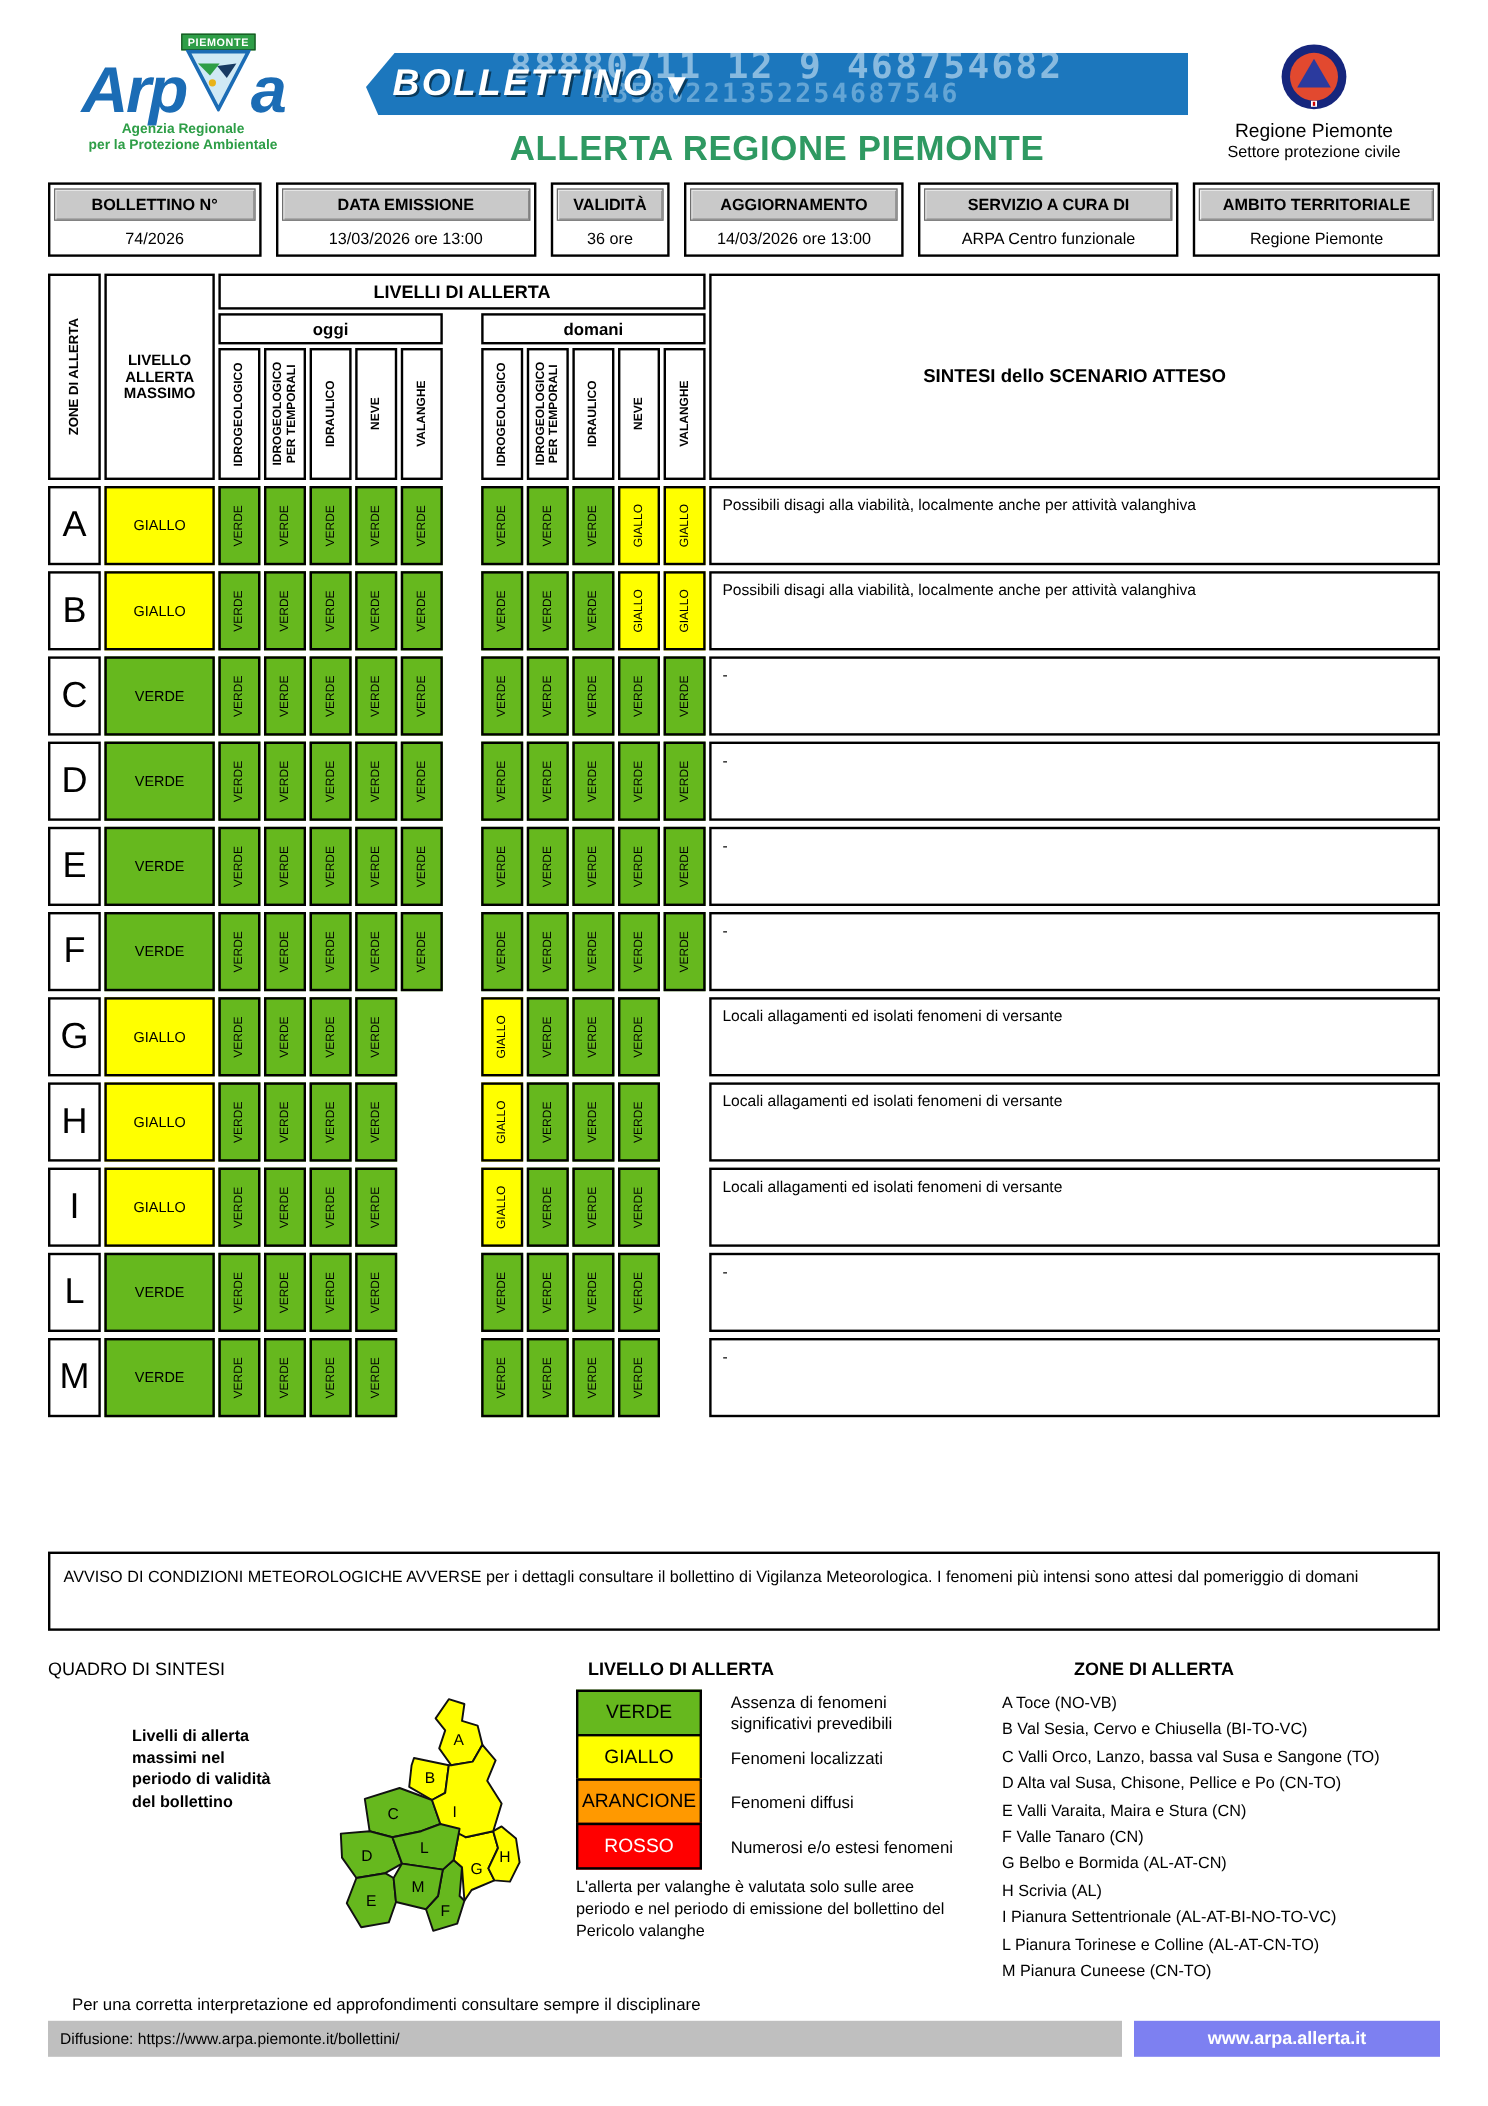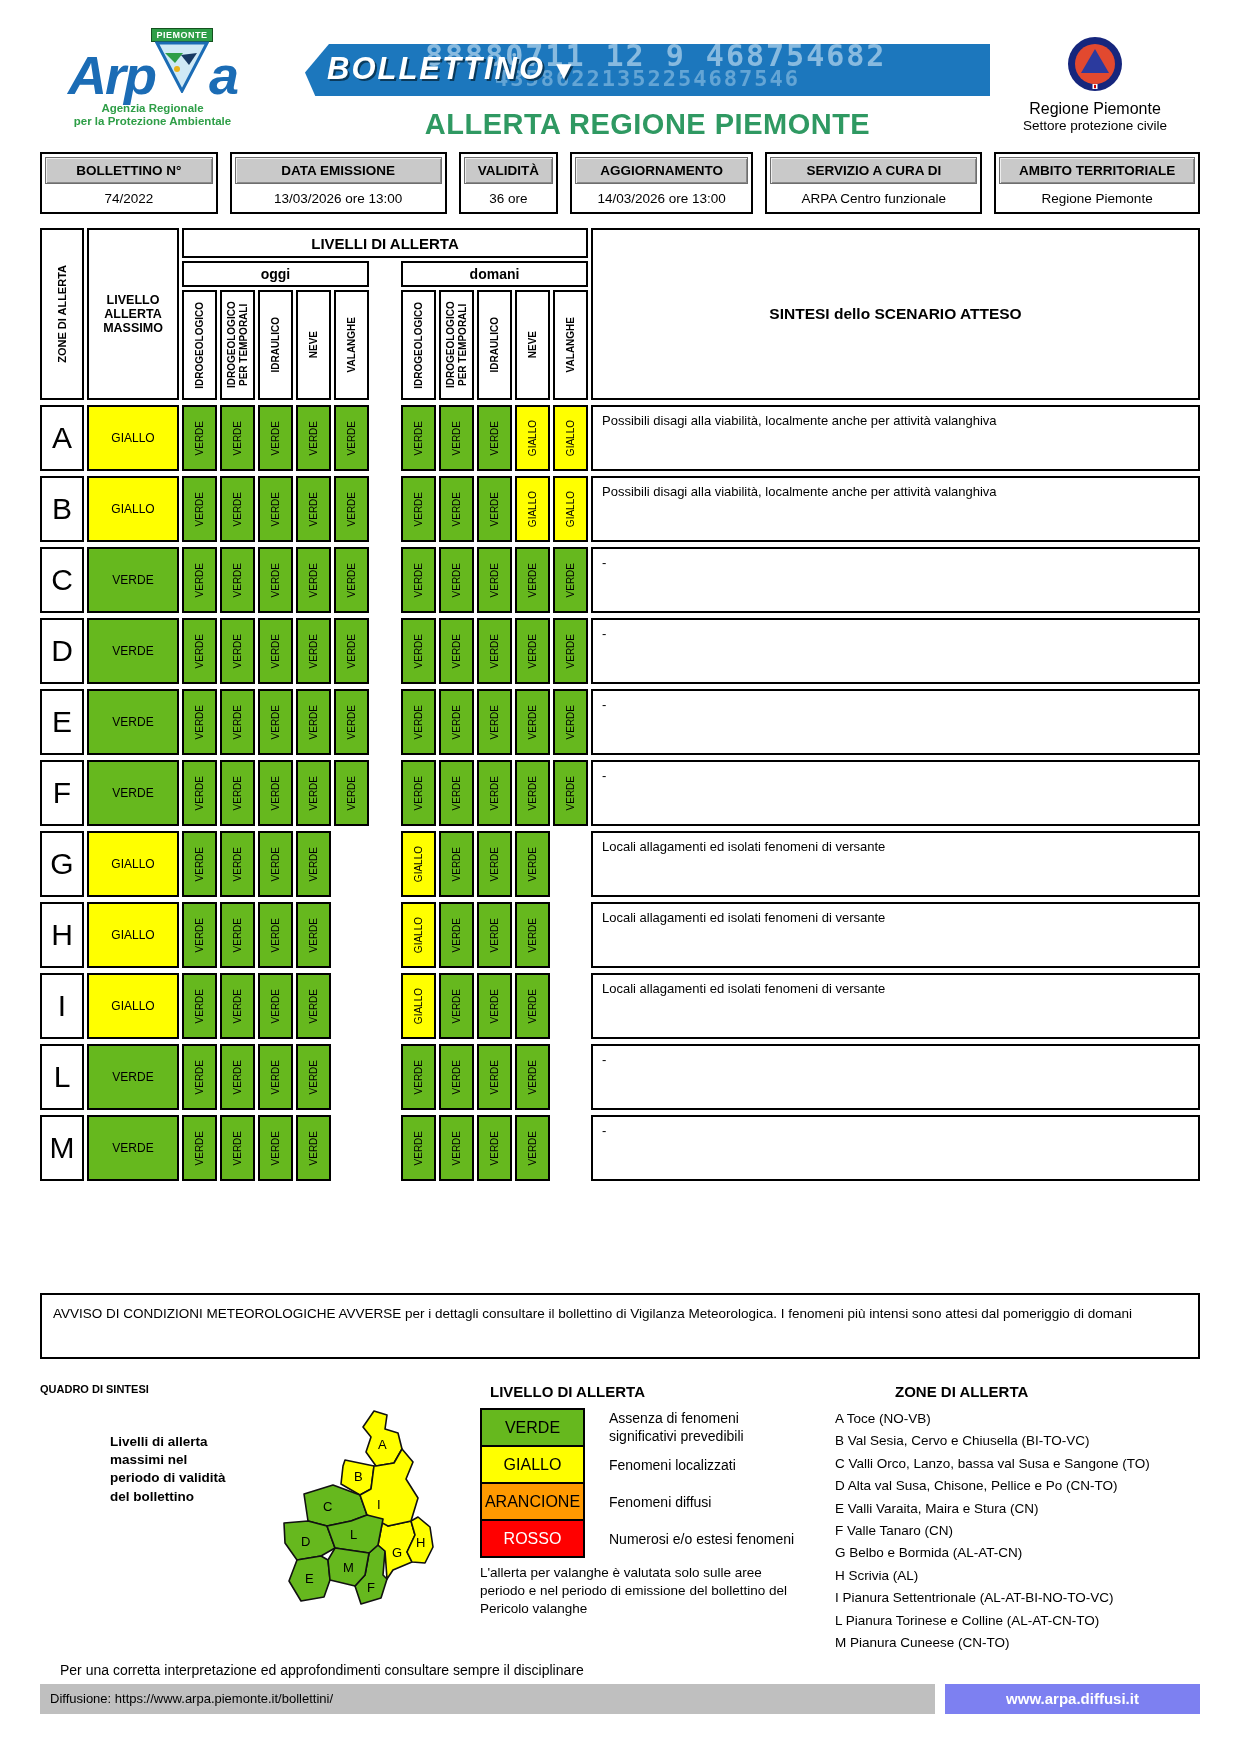--- a/index.html
+++ b/index.html
@@ -72,21 +72,21 @@
   .bg-ARANCIONE { background:#ff9900; }
   .bg-ROSSO { background:#ff0000; color:#fff; }
 
   
   .notice { border:2px solid #000; margin-top:112px; min-height:66px; padding:9px 11px;
     font-size:13.5px; line-height:1.5; }
 
   
   .bottom { display:flex; margin-top:24px; }
   .bcol-left { width:400px; }
-  .bcol-left h3 { font-size:11px; font-weight:bold; }
+  .bcol-left h3 { font-size:15px; font-weight:normal; }
   .map-row { display:flex; margin-top:10px; }
   .map-caption { width:128px; margin:28px 0 0 70px; font-weight:bold; font-size:13.5px; line-height:1.35; }
   .map-wrap { margin-left:auto; }
   .bcol-mid { width:365px; padding-left:40px; }
   .bcol-mid h3 { font-size:15px; font-weight:bold; margin-left:10px; margin-bottom:8px; }
   .legend-row { display:flex; align-items:stretch; }
   .legend-box { width:105px; border:2px solid #000; margin-top:-2px; height:39px;
     display:flex; align-items:center; justify-content:center; font-size:16px; }
   .legend-row:first-of-type .legend-box { margin-top:0; }
   .legend-desc { flex:1; padding-left:24px; font-size:14px; display:flex; align-items:center; line-height:1.25; }
@@ -145,21 +145,21 @@
         <rect x="27" y="48.8" width="2" height="3.4" fill="#c00"></rect>
       </svg>
       <div class="civ-text1">Regione Piemonte</div>
       <div class="civ-text2">Settore protezione civile</div>
     </div>
   </div>
 
   <div class="infobar" id="infobar">
       <div class="infobox w1">
         <div class="ilabel">BOLLETTINO N°</div>
-        <div class="ivalue">74/2022</div>
+        <div class="ivalue">74/2026</div>
       </div>
       <div class="infobox w2">
         <div class="ilabel">DATA EMISSIONE</div>
         <div class="ivalue">13/03/2026 ore 13:00</div>
       </div>
       <div class="infobox w3">
         <div class="ilabel">VALIDITÀ</div>
         <div class="ivalue">36 ore</div>
       </div>
       <div class="infobox w4">
@@ -659,16 +659,16 @@
           <li>L Pianura Torinese e Colline (AL-AT-CN-TO)</li>
           <li>M Pianura Cuneese (CN-TO)</li>
         </ul>
     </div>
   </div>
 
   <div class="disclaimer">Per una corretta interpretazione ed approfondimenti consultare sempre il disciplinare</div>
 
   <div class="footer">
     <div class="foot-gray">Diffusione: https://www.arpa.piemonte.it/bollettini/</div>
-    <div class="foot-blue">www.arpa.diffusi.it</div>
+    <div class="foot-blue">www.arpa.allerta.it</div>
   </div>
 
 </div>
 
 </body></html>

